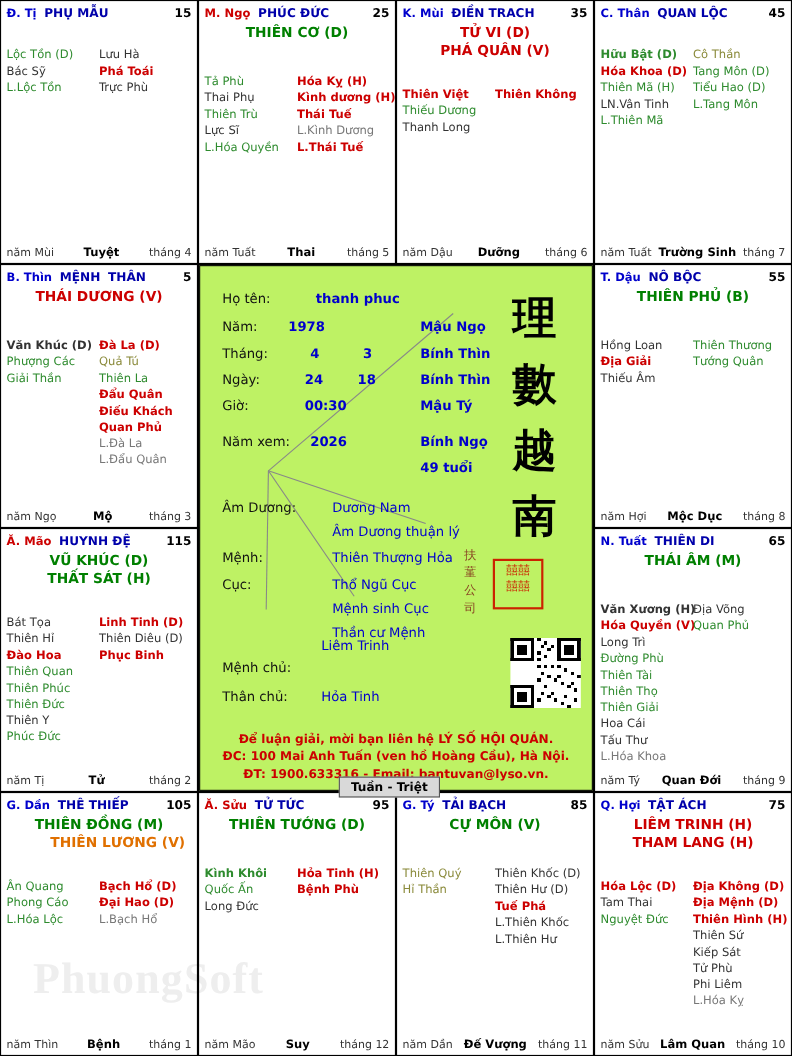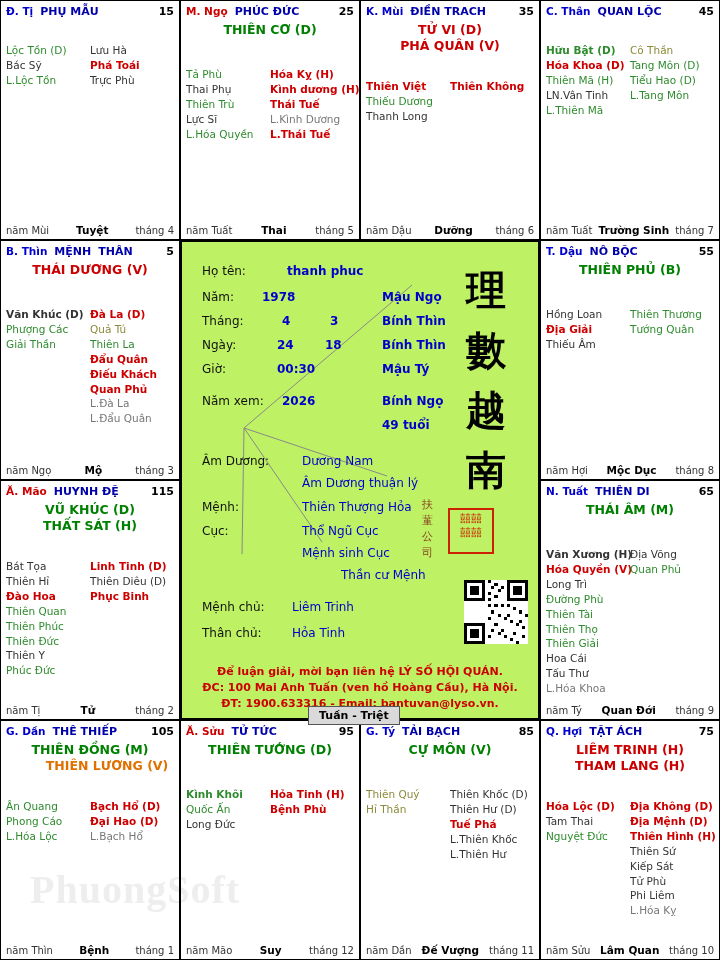--- a/index.html
+++ b/index.html
@@ -597,24 +597,24 @@
     <div class="row" style="left:20px; top:212px;"><span class="lbl">Âm Dương:</span></div>
     <div class="row" style="left:120px; top:212px;"><span class="val2">Dương Nam</span></div>
     <div class="row" style="left:120px; top:234px;"><span class="val2">Âm Dương thuận lý</span></div>
 
     <div class="row" style="left:20px; top:258px;"><span class="lbl">Mệnh:</span></div>
     <div class="row" style="left:120px; top:258px;"><span class="val2">Thiên Thượng Hỏa</span></div>
 
     <div class="row" style="left:20px; top:282px;"><span class="lbl">Cục:</span></div>
     <div class="row" style="left:120px; top:282px;"><span class="val2">Thổ Ngũ Cục</span></div>
     <div class="row" style="left:120px; top:304px;"><span class="val2">Mệnh sinh Cục</span></div>
-    <div class="row" style="left:120px; top:326px;margin-left:39px;"><span class="val2">Thần cư Mệnh</span></div>
+    <div class="row" style="left:120px; top:326px;"><span class="val2">Thần cư Mệnh</span></div>
 
     <div class="row" style="left:20px; top:358px;"><span class="lbl">Mệnh chủ:</span></div>
-    <div class="row" style="left:110px; top:358px;"><span class="val2">Liêm Trinh</span></div>
+    <div class="row" style="left:110px; top:338px;"><span class="val2">Liêm Trinh</span></div>
 
     <div class="row" style="left:20px; top:384px;"><span class="lbl">Thân chủ:</span></div>
     <div class="row" style="left:110px; top:384px;"><span class="val2">Hỏa Tinh</span></div>
 
     <div class="hanzi" style="left:284px; top:28px;">理</div>
     <div class="hanzi" style="left:284px; top:88px;">數</div>
     <div class="hanzi" style="left:284px; top:148px;">越</div>
     <div class="hanzi" style="left:284px; top:208px;">南</div>
 
     <div class="sealcol" style="left:240px; top:256px;">扶</div>

